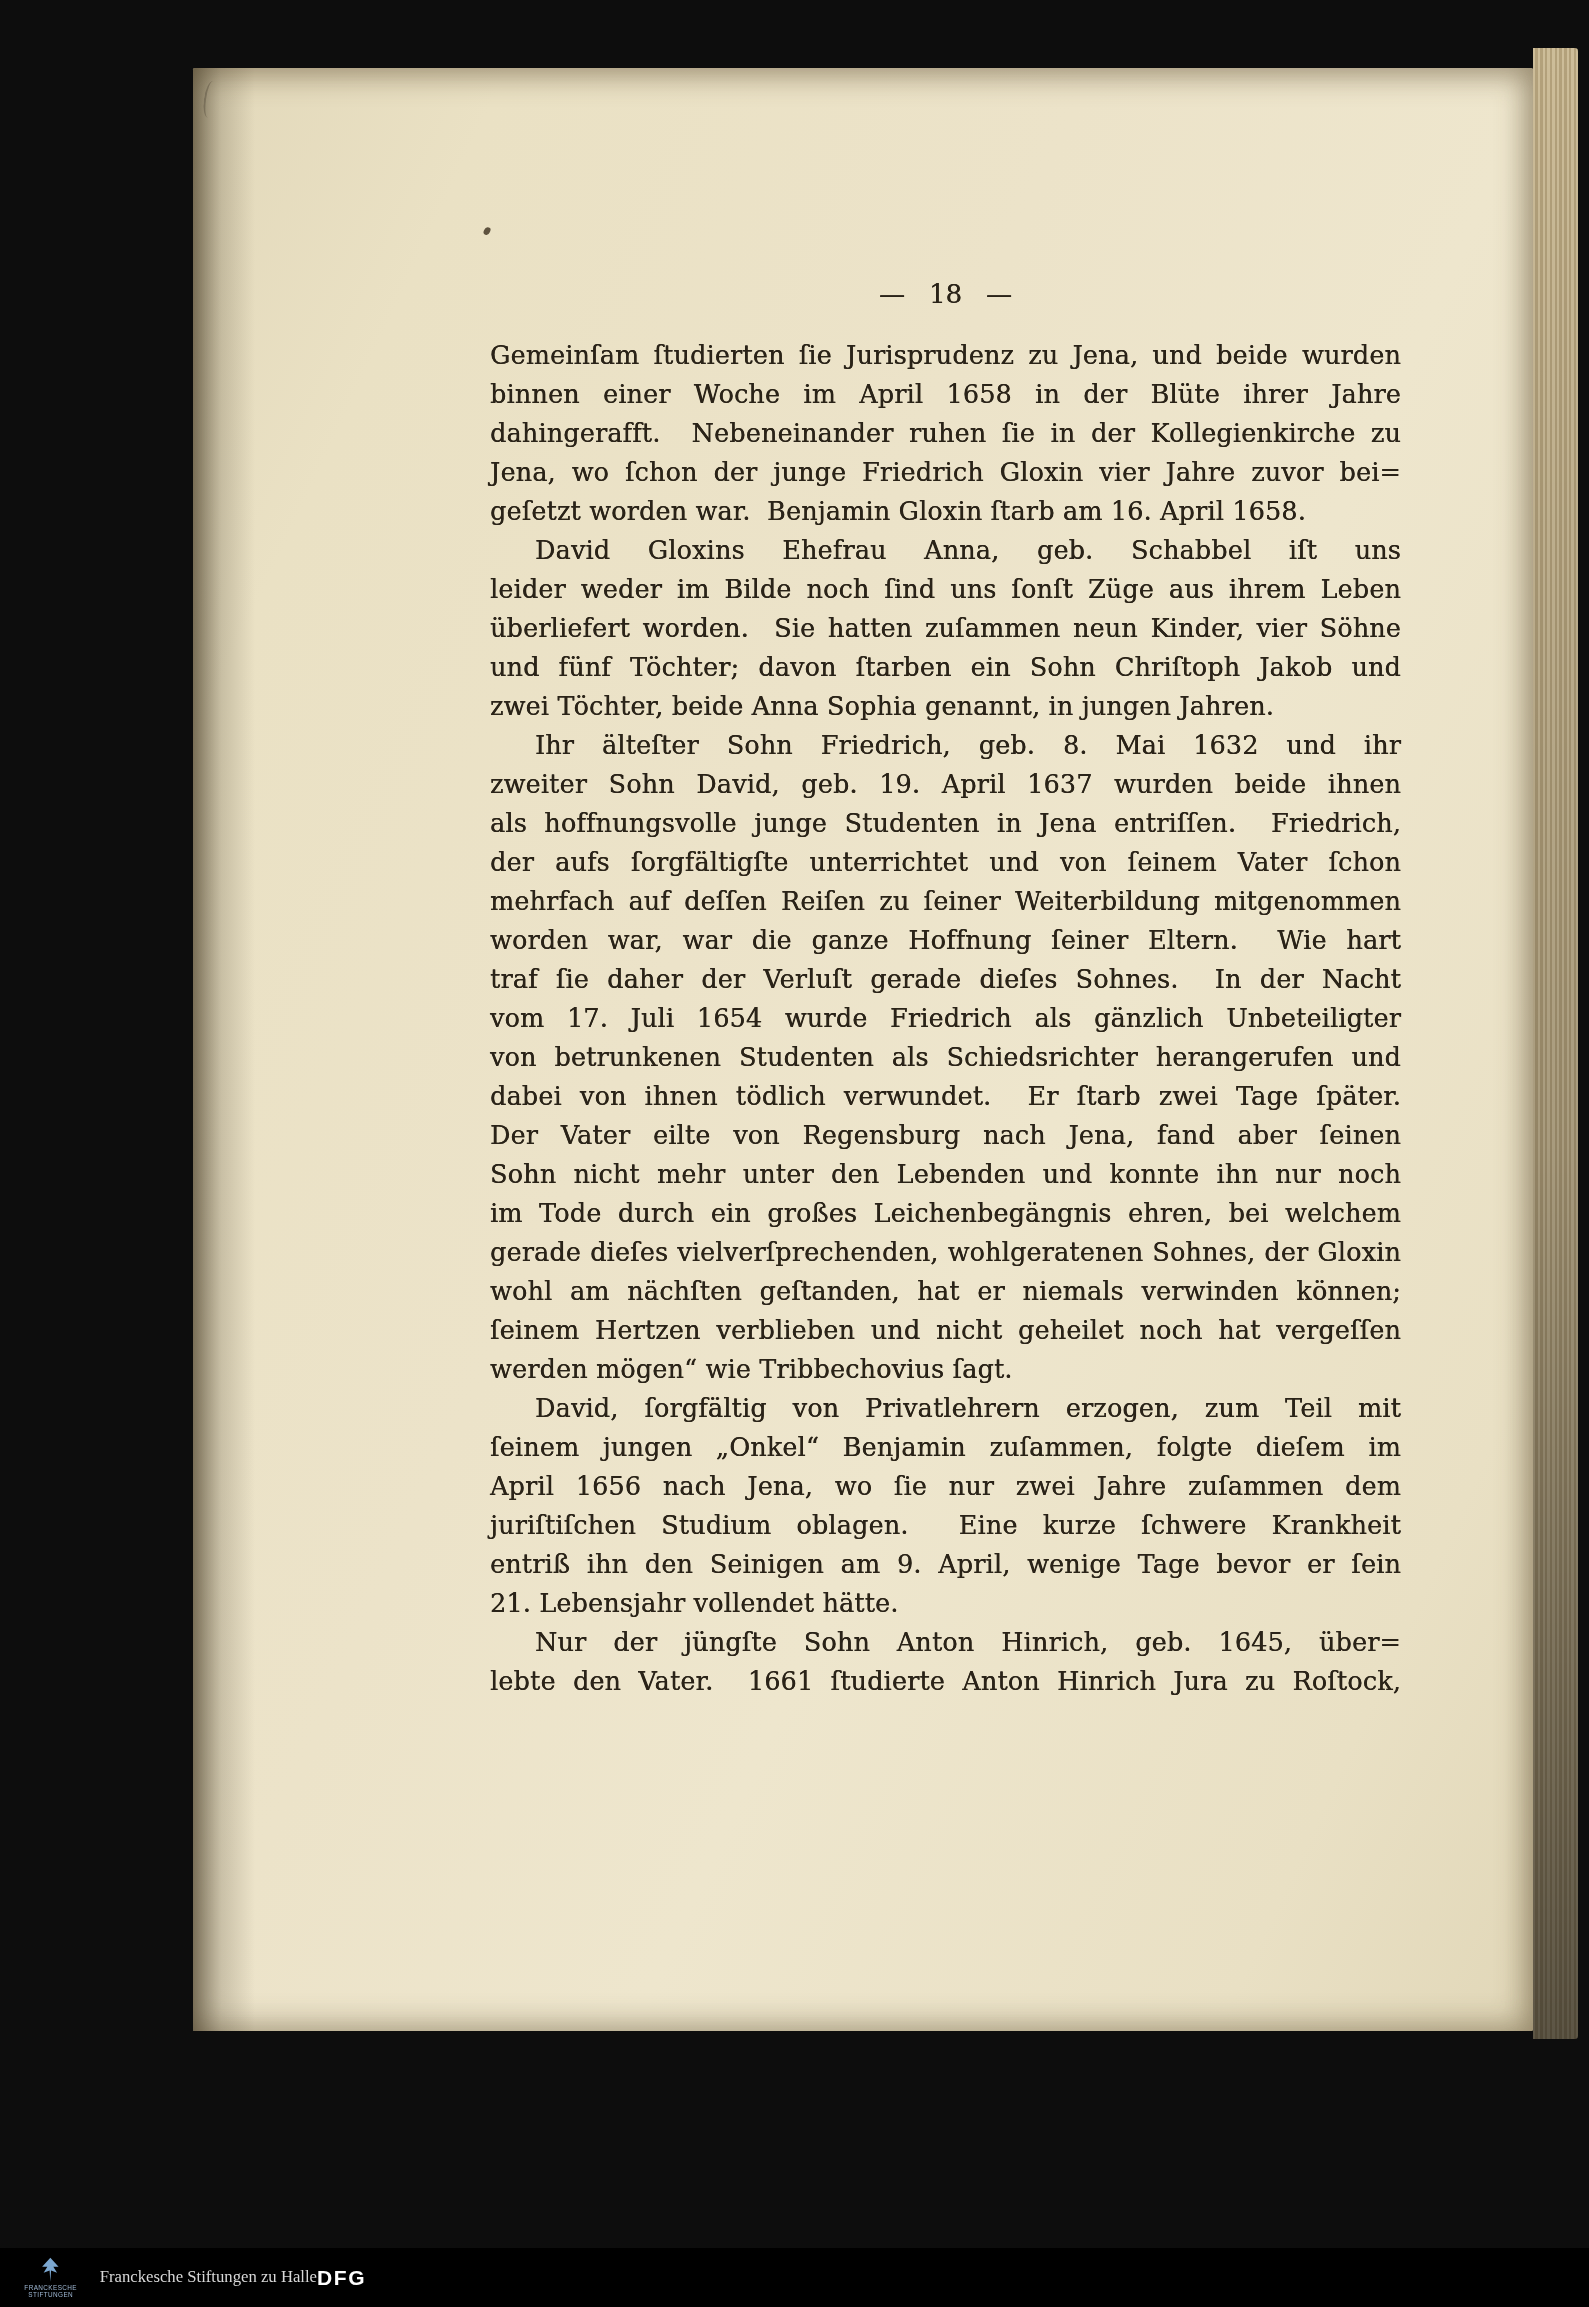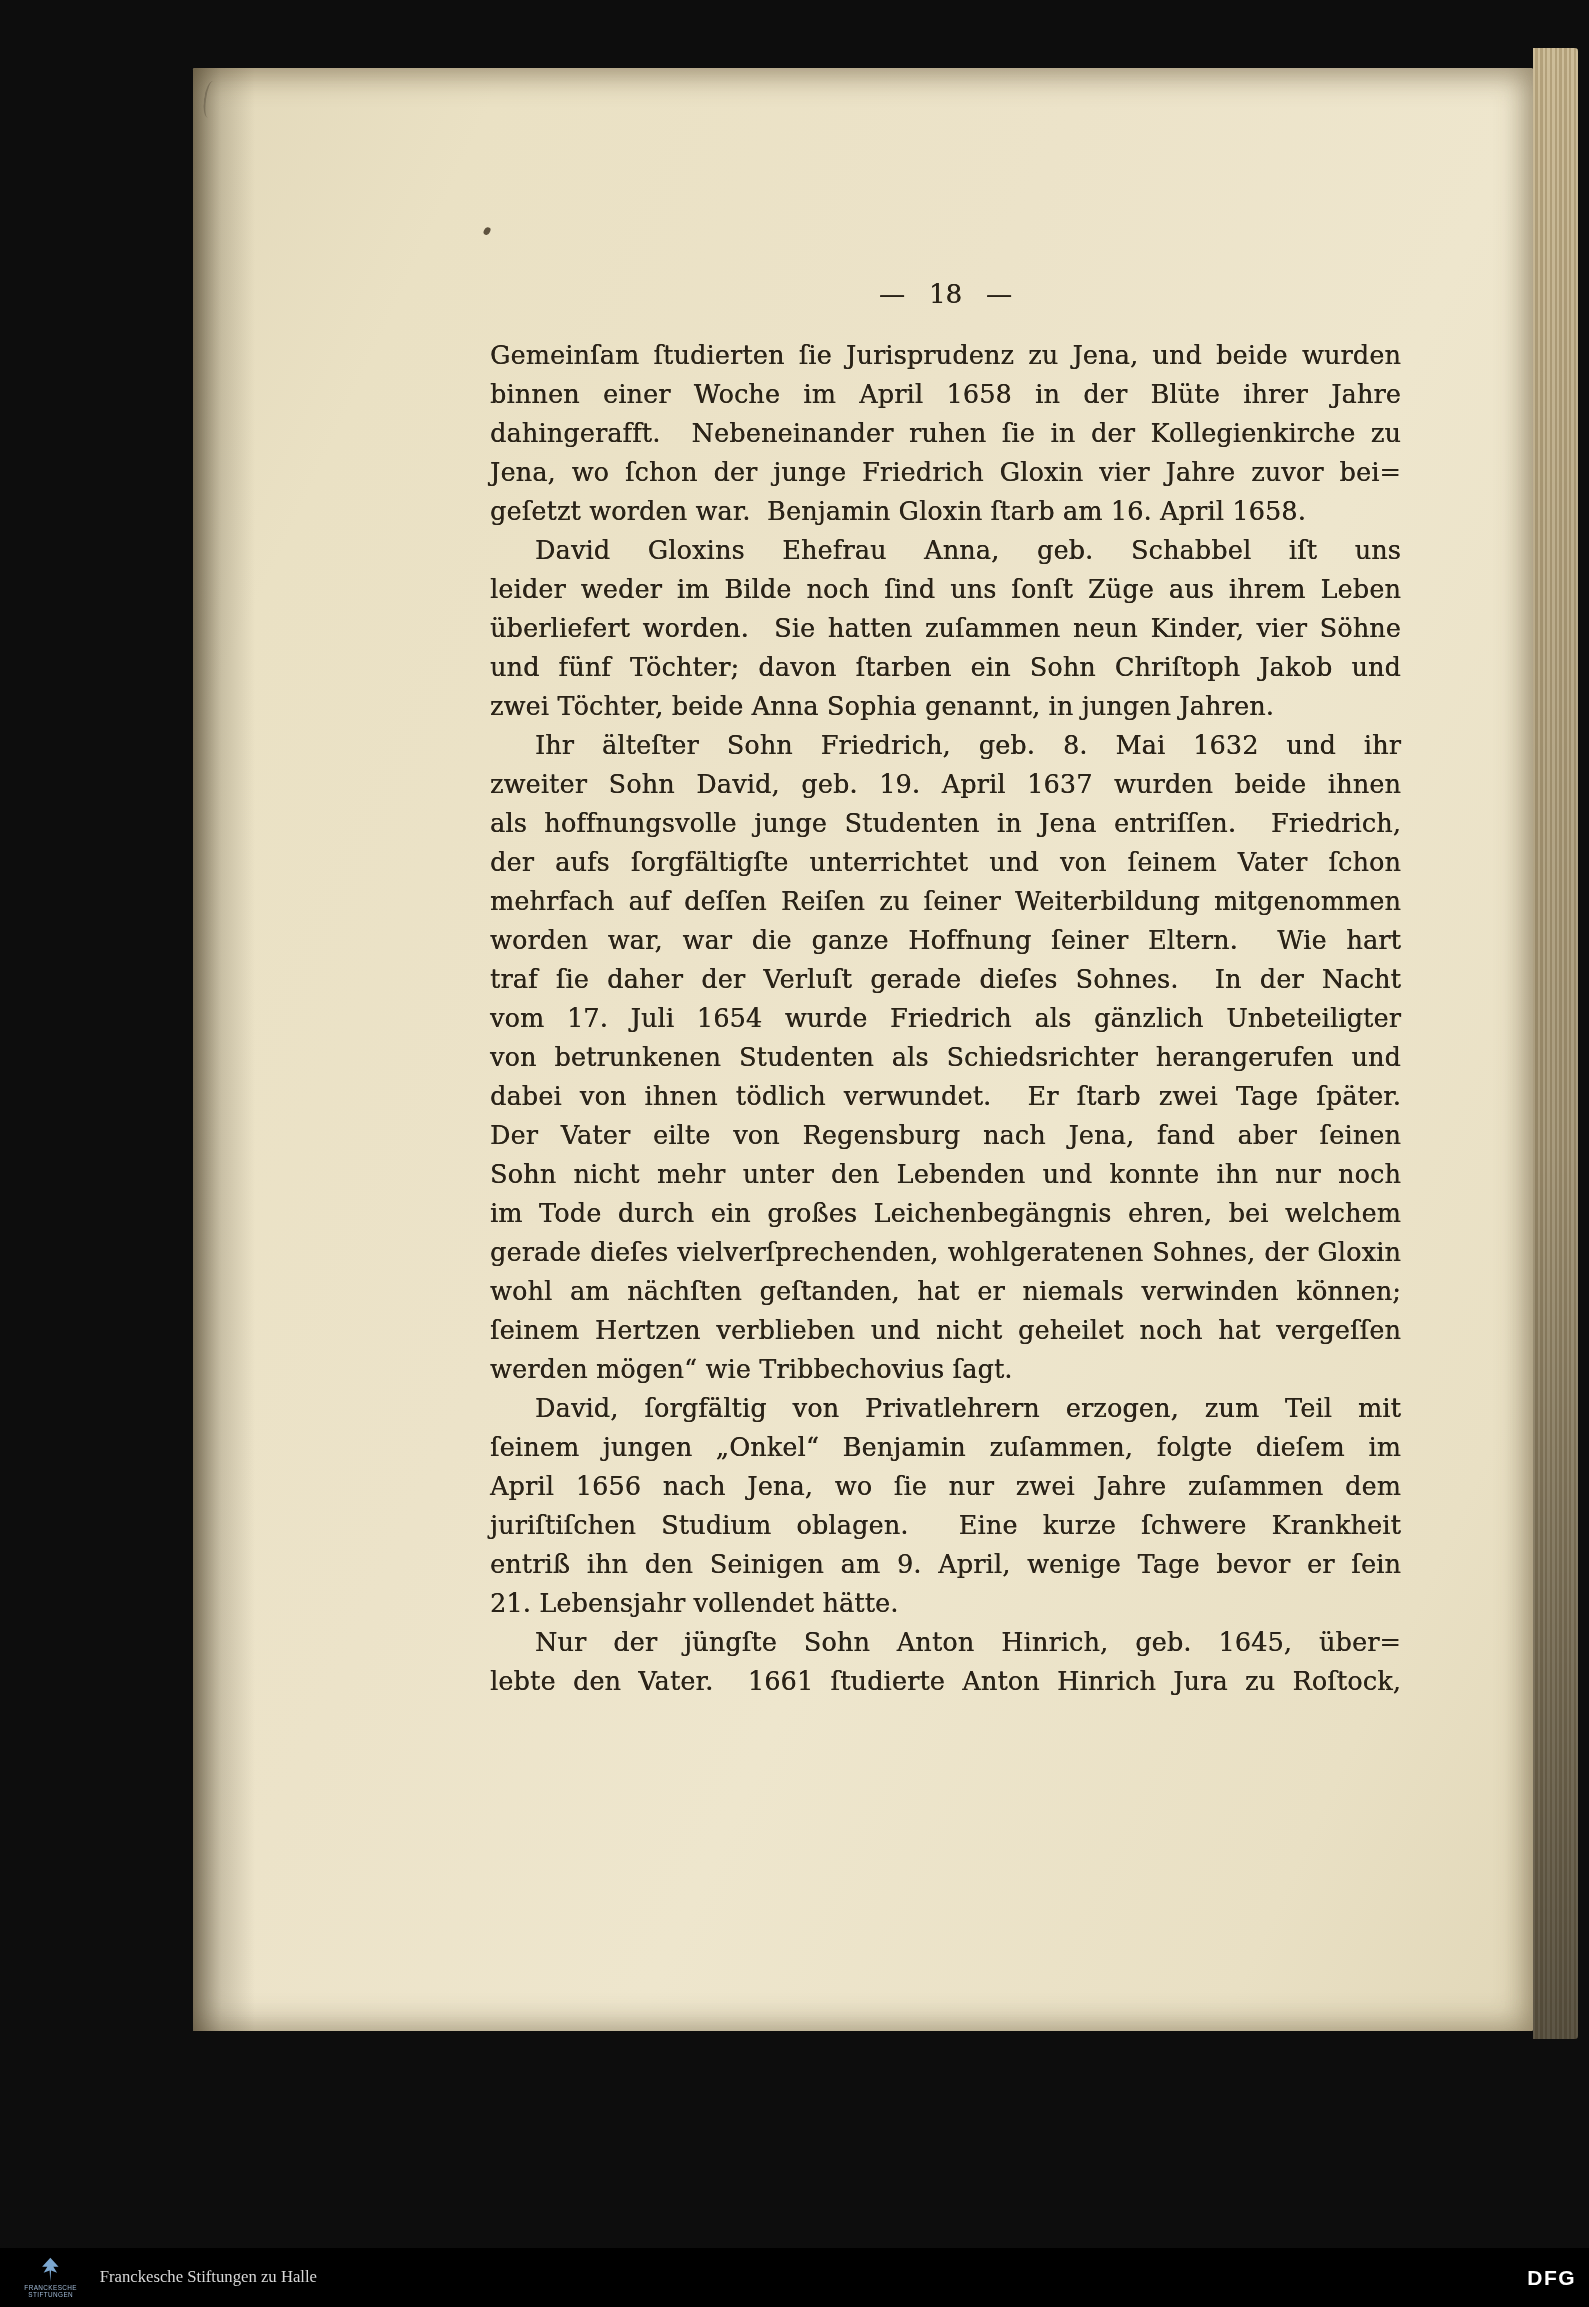--- a/index.html
+++ b/index.html
@@ -72,21 +72,21 @@
     white-space:pre-wrap;
     text-align:justify;
     text-align-last:justify;
   }
   .line.noj{text-align-last:left;}
   .line.ind{text-indent:45px;}
   
   .footer{
     position:absolute;left:0;bottom:0;width:1589px;height:59px;
     background:#000;
-    display:flex;align-items:center;justify-content:space-between;
+    display:flex;align-items:center;justify-content:flex-start;
     padding:0 12.7px;
   }
   .footer-left{display:flex;align-items:center;gap:11px;}
   .emblem-wrap{display:flex;flex-direction:column;align-items:center;gap:1.6px;width:76px;}
   .emblem{width:20.7px;height:25.4px;display:block;}
   .emblem-caption{
     font-size:6.4px;line-height:7.2px;letter-spacing:0.4px;
     color:#9fb8d4;text-align:center;
   }
   .library-name{

